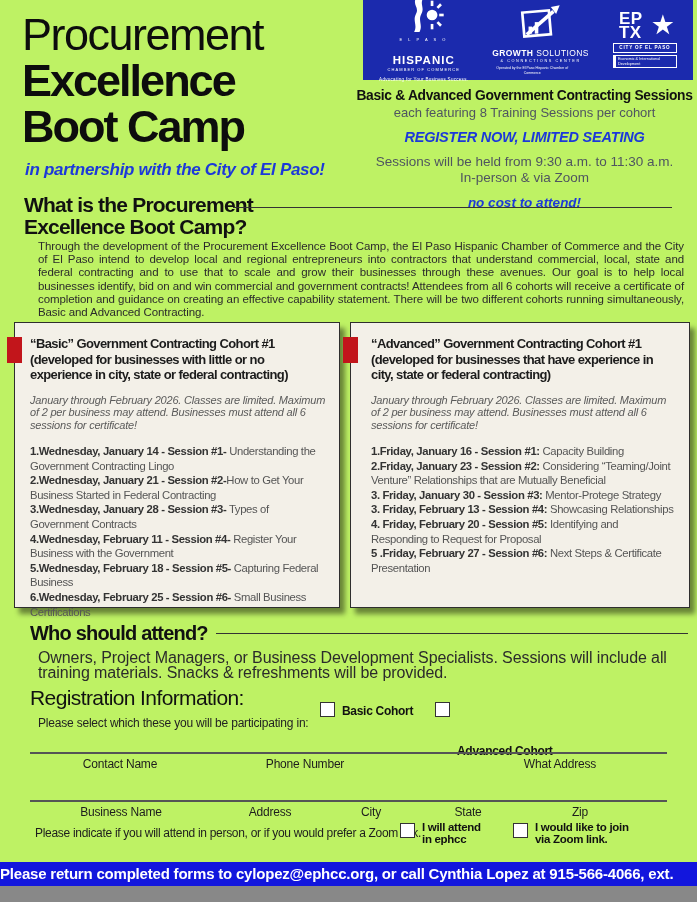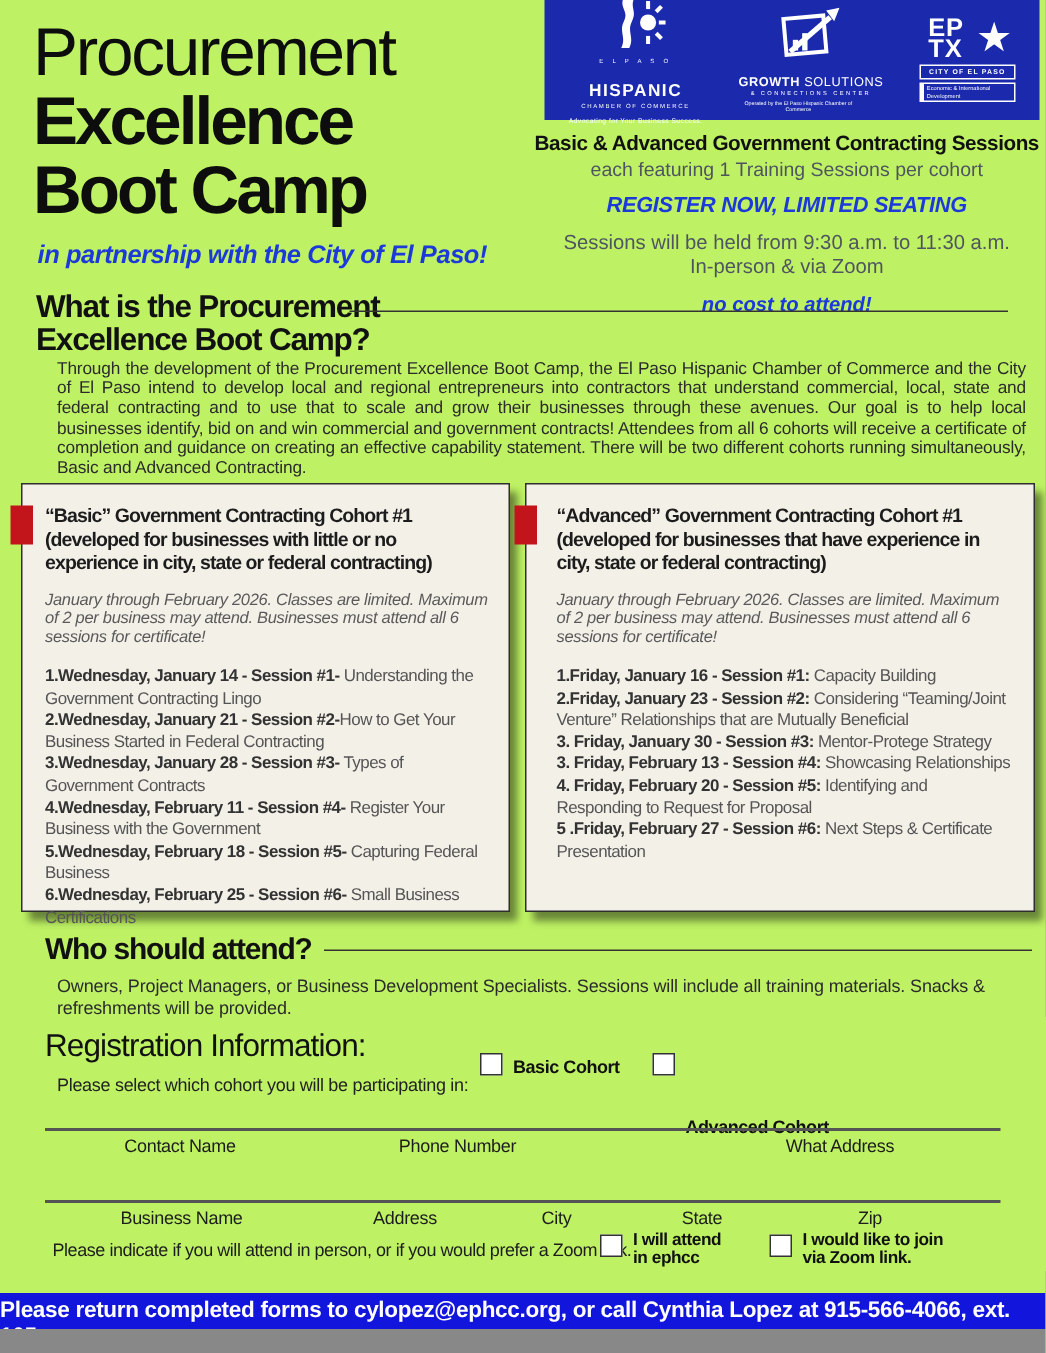--- a/index.html
+++ b/index.html
@@ -72,21 +72,21 @@
   }
   .cohort-note {
     margin-top:11px; font-size:11px; font-style:italic; color:#5a5a5a;
     line-height:12.5px; letter-spacing:-0.2px;
   }
   .sessions { margin-top:13px; font-size:11.3px; line-height:14.6px; letter-spacing:-0.35px; color:#555; }
   .sessions b { color:#333; }
   
   .who-heading { left:30px; top:622px; font-size:20px; }
   .who-divider { left:216px; top:633px; width:472px; }
-  .who-body { position:absolute; left:38px; top:650px; width:642px; font-size:12px; line-height:15px; color:#2b2b2b; letter-spacing:-0.1px; }
+  .who-body { position:absolute; left:38px; top:650px; width:642px; font-size:16px; line-height:15px; color:#2b2b2b; letter-spacing:-0.1px; }
   
   .reg-heading { position:absolute; left:30px; top:686px; font-size:21px; font-weight:400; color:#111; letter-spacing:-0.6px; }
   .select-label { position:absolute; left:38px; top:716px; font-size:12px; color:#222; letter-spacing:-0.2px; }
   .checkbox { position:absolute; width:15px; height:15px; border:1.5px solid #333; background:#fff; }
   .cb-label { position:absolute; font-size:12px; font-weight:700; color:#111; letter-spacing:-0.3px; }
   .cb-label-2line { line-height:12px; font-size:11.5px; }
   
   .form-line { position:absolute; left:30px; width:637px; border-top:2px solid #555; }
   .form-label { position:absolute; font-size:12px; color:#1d1d1d; transform:translateX(-50%); letter-spacing:-0.2px; white-space:nowrap; }
   .attend-label { position:absolute; left:35px; top:826px; font-size:12px; color:#1d1d1d; letter-spacing:-0.3px; }
@@ -149,21 +149,21 @@
         <span class="ep-word">TX</span>
         <span class="ep-star">★</span>
       </div>
       <div class="ep-city">CITY OF EL PASO</div>
       <div class="ep-dept">Economic &amp; International Development</div>
     </div>
   </div>
 
   <div class="right-info">
     <div class="ri-title">Basic &amp; Advanced Government Contracting Sessions</div>
-    <div class="ri-sub">each featuring 1 Training Sessions per cohort</div>
+    <div class="ri-sub">each featuring 8 Training Sessions per cohort</div>
     <div class="ri-register">REGISTER NOW, LIMITED SEATING</div>
     <div class="ri-time">
       <div>Sessions will be held from 9:30 a.m. to 11:30 a.m.</div>
       <div>In-person &amp; via Zoom</div>
     </div>
     <div class="ri-cost">no cost to attend!</div>
   </div>
 
   <div class="sec-heading about-heading">
     <div>What is the Procurement</div>
@@ -200,21 +200,21 @@
       <div><b>4. Friday, February 20 - Session #5:</b><span> Identifying and Responding to Request for Proposal</span></div>
       <div><b>5 .Friday, February 27 - Session #6:</b><span> Next Steps &amp; Certificate Presentation</span></div>
     </div>
   </div>
 
   <div class="sec-heading who-heading">Who should attend?</div>
   <div class="divider who-divider"></div>
   <div class="who-body">Owners, Project Managers, or Business Development Specialists. Sessions will include all training materials. Snacks &amp; refreshments will be provided.</div>
 
   <div class="reg-heading">Registration Information:</div>
-  <div class="select-label">Please select which cohort you will be participating in:</div>
+  <div class="select-label">Please select which these you will be participating in:</div>
 
   <div class="checkbox" style="left:320px; top:702px;"></div>
   <div class="cb-label" style="left:342px; top:704px;">Basic Cohort</div>
   <div class="checkbox" style="left:435px; top:702px;"></div>
   <div class="cb-label" style="left:457px; top:744px;">Advanced Cohort</div>
 
   <div class="form-line" style="top:752px;"></div>
   <div class="form-label" style="left:120px; top:757px;">Contact Name</div>
   <div class="form-label" style="left:305px; top:757px;">Phone Number</div>
   <div class="form-label" style="left:560px; top:757px;">What Address</div>

